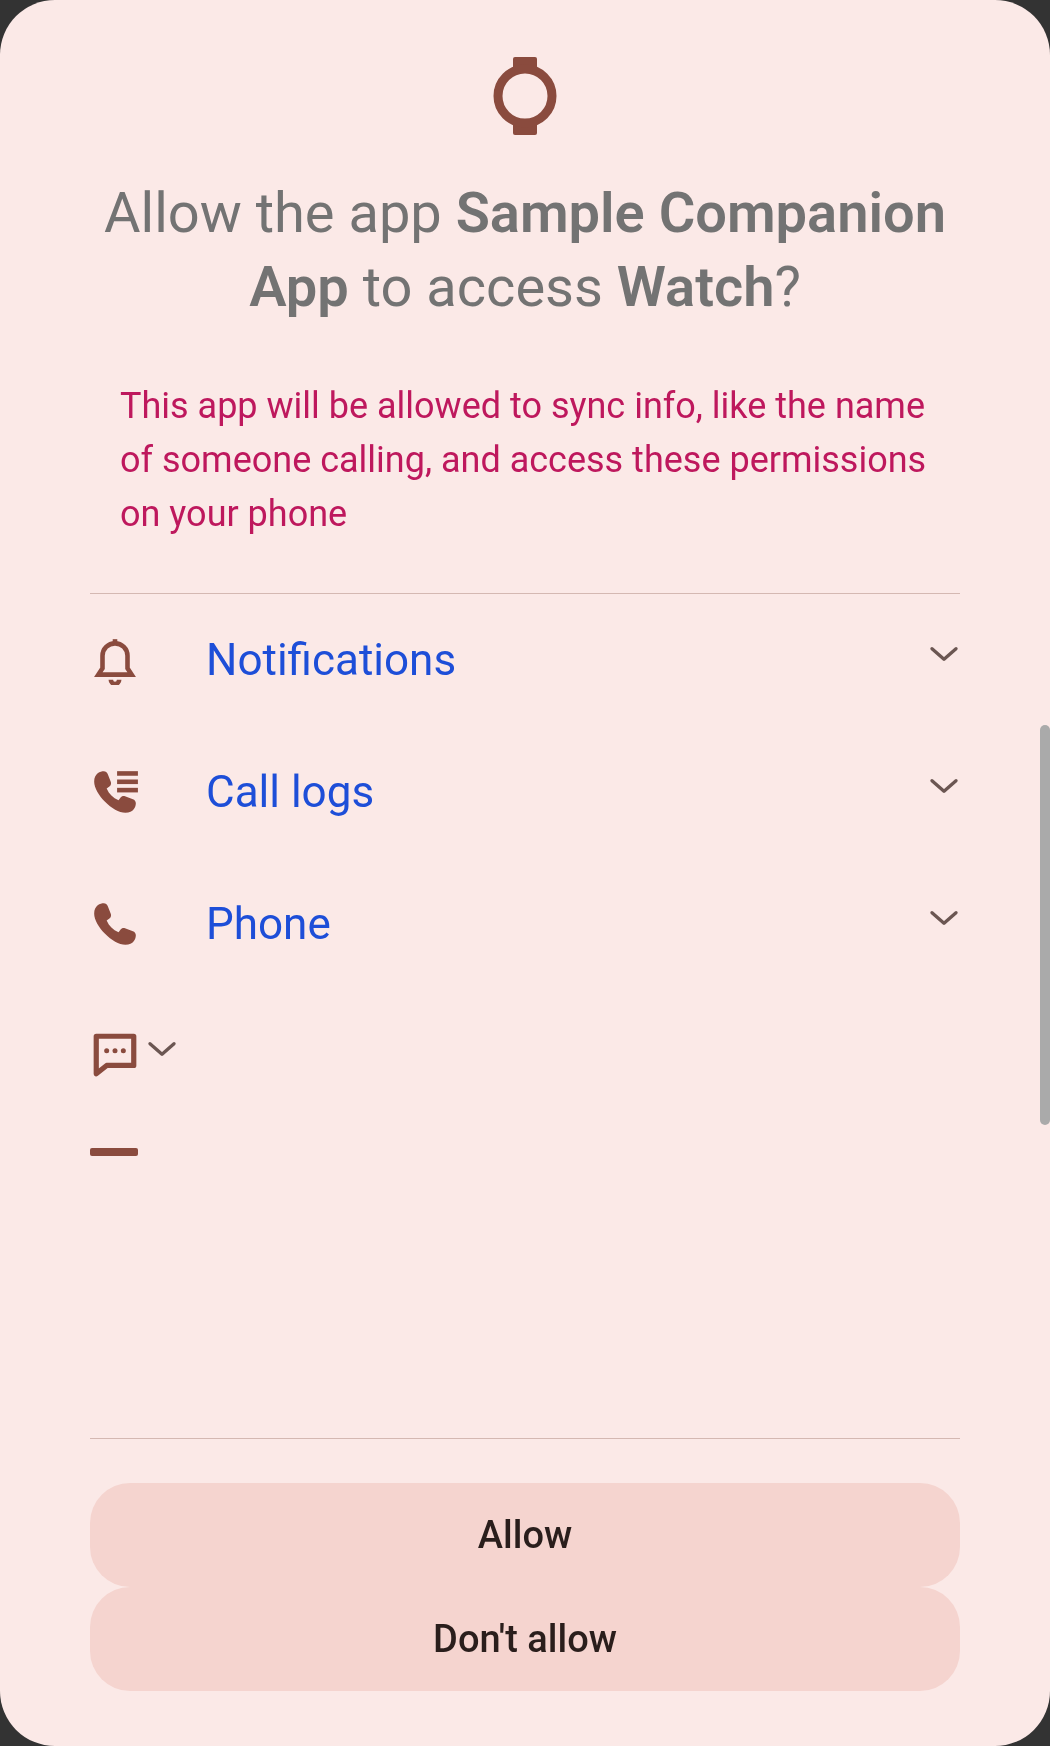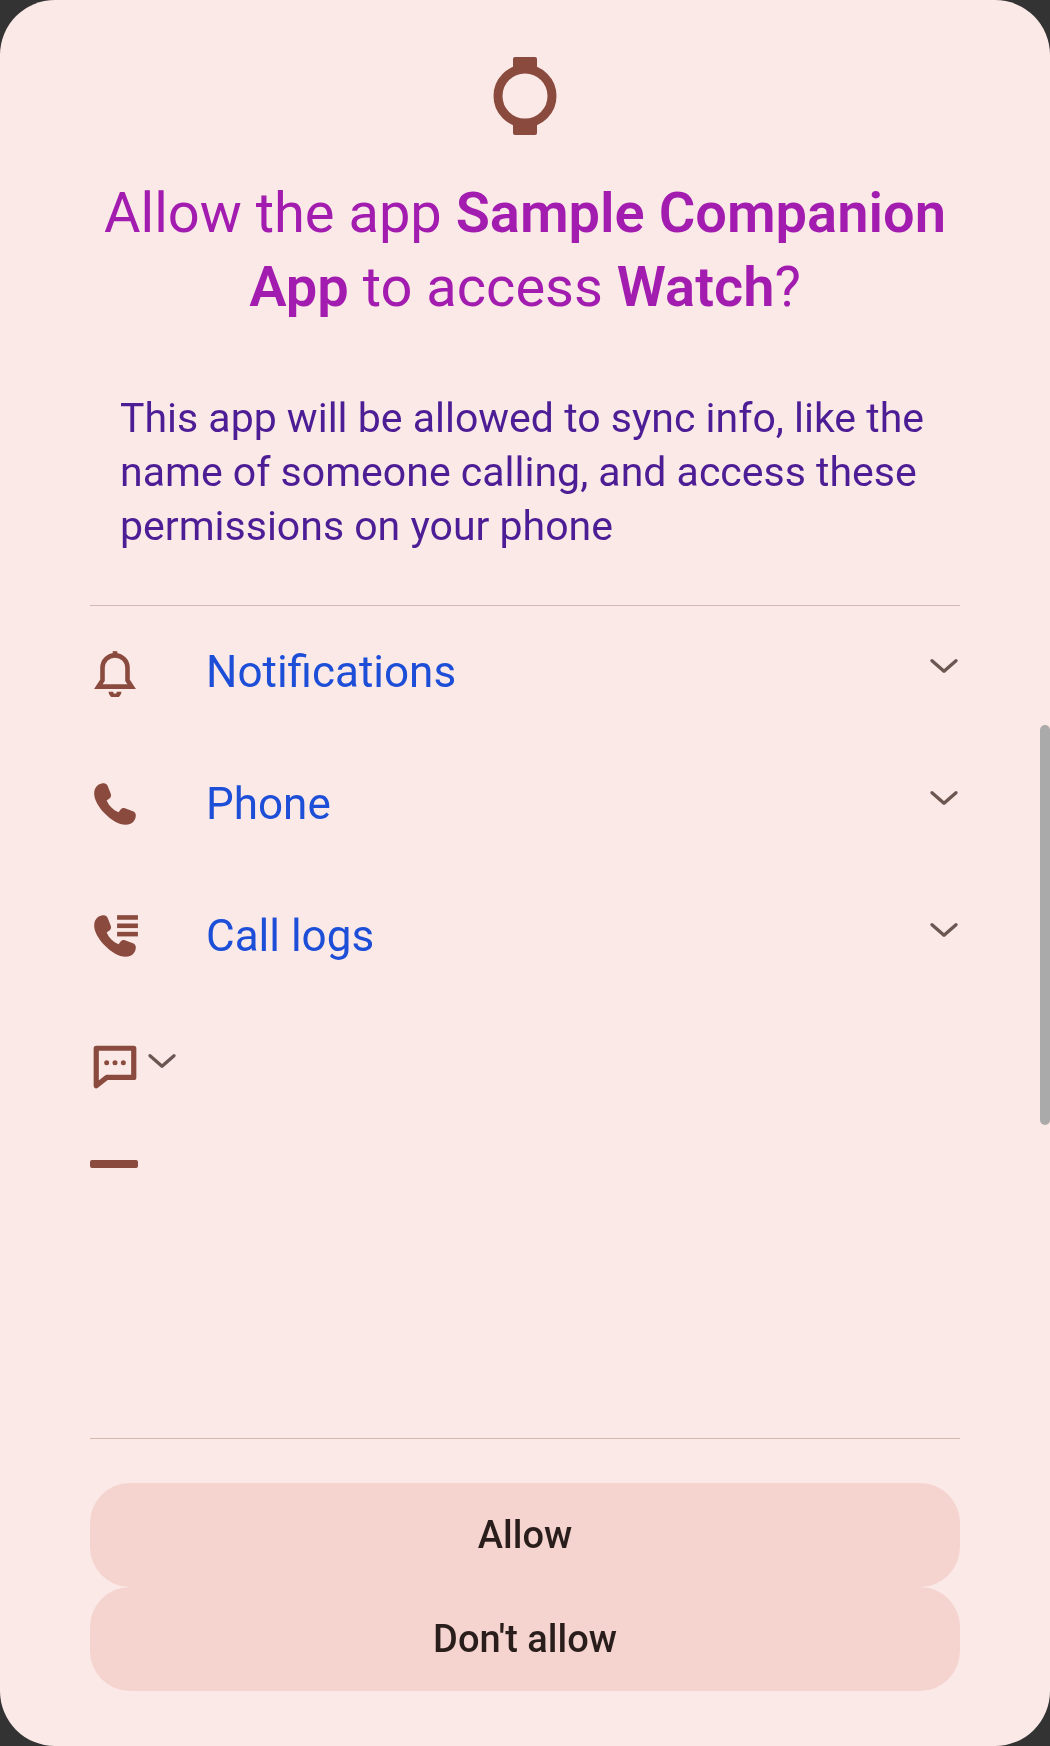--- a/index.html
+++ b/index.html
@@ -34,34 +34,33 @@
     }
     .watch-icon svg {
       width: 68px;
       height: 82px;
     }
     .title {
       text-align: center;
       font-size: 56px;
       line-height: 74px;
       font-weight: 400;
-      color: #a21caf;
+      color: #737373;
       padding: 0 90px;
       margin-bottom: 55px;
     }
     .title .bold {
       font-weight: 600;
     }
     .description {
-      font-size: 41px;
+      font-size: 36px;
       line-height: 54px;
-      color: #4c1d95;
+      color: #be185d;
       padding: 0 120px;
       margin-bottom: 52px;
-      margin-top: 12px;
     }
     .divider {
       height: 1px;
       background: #d4b8b2;
       margin: 0 90px;
     }
     .permissions-list {
       flex: 1;
       overflow-y: auto;
       padding: 0 90px;
@@ -173,40 +172,40 @@
         <svg viewBox="0 0 24 14" fill="none" stroke="#6b5652" stroke-width="2.5" stroke-linecap="round" stroke-linejoin="round">
           <path d="M3 3 L12 11 L21 3"></path>
         </svg>
       </span>
     </div>
 
     <div class="permission-item">
       <span class="permission-icon">
         <svg viewBox="0 0 24 24" fill="#8a4b3e">
           <path d="M6.6 2 C5 2 2 3 2 7 C2 13 11 22 17 22 C21 22 22 19 22 17.4 C22 16.5 21.4 15.8 20.6 15.5 L16.8 14 C16 13.7 15.1 14 14.6 14.7 L13.7 16 C11 14.8 9.2 13 8 10.3 L9.3 9.4 C10 8.9 10.3 8 10 7.2 L8.5 3.4 C8.2 2.6 7.5 2 6.6 2 Z"></path>
-        </svg>
-      </span>
-      <span class="permission-label">Phone</span>
-      <span class="chevron-icon">
-        <svg viewBox="0 0 24 14" fill="none" stroke="#6b5652" stroke-width="2.5" stroke-linecap="round" stroke-linejoin="round">
-          <path d="M3 3 L12 11 L21 3"></path>
-        </svg>
-      </span>
-    </div>
-
-    <div class="permission-item">
-      <span class="permission-icon">
-        <svg viewBox="0 0 24 24" fill="#8a4b3e">
-          <path d="M6.6 2 C5 2 2 3 2 7 C2 13 11 22 17 22 C21 22 22 19 22 17.4 C22 16.5 21.4 15.8 20.6 15.5 L16.8 14 C16 13.7 15.1 14 14.6 14.7 L13.7 16 C11 14.8 9.2 13 8 10.3 L9.3 9.4 C10 8.9 10.3 8 10 7.2 L8.5 3.4 C8.2 2.6 7.5 2 6.6 2 Z"></path>
           <rect x="13" y="2" width="10" height="2.2"></rect>
           <rect x="13" y="6" width="10" height="2.2"></rect>
           <rect x="13" y="10" width="10" height="2.2"></rect>
         </svg>
       </span>
       <span class="permission-label">Call logs</span>
+      <span class="chevron-icon">
+        <svg viewBox="0 0 24 14" fill="none" stroke="#6b5652" stroke-width="2.5" stroke-linecap="round" stroke-linejoin="round">
+          <path d="M3 3 L12 11 L21 3"></path>
+        </svg>
+      </span>
+    </div>
+
+    <div class="permission-item">
+      <span class="permission-icon">
+        <svg viewBox="0 0 24 24" fill="#8a4b3e">
+          <path d="M6.6 2 C5 2 2 3 2 7 C2 13 11 22 17 22 C21 22 22 19 22 17.4 C22 16.5 21.4 15.8 20.6 15.5 L16.8 14 C16 13.7 15.1 14 14.6 14.7 L13.7 16 C11 14.8 9.2 13 8 10.3 L9.3 9.4 C10 8.9 10.3 8 10 7.2 L8.5 3.4 C8.2 2.6 7.5 2 6.6 2 Z"></path>
+        </svg>
+      </span>
+      <span class="permission-label">Phone</span>
       <span class="chevron-icon">
         <svg viewBox="0 0 24 14" fill="none" stroke="#6b5652" stroke-width="2.5" stroke-linecap="round" stroke-linejoin="round">
           <path d="M3 3 L12 11 L21 3"></path>
         </svg>
       </span>
     </div>
 
     <div class="permission-item">
       <span class="permission-icon">
         <svg viewBox="0 0 24 24" fill="none" stroke="#8a4b3e" stroke-width="2.5">

